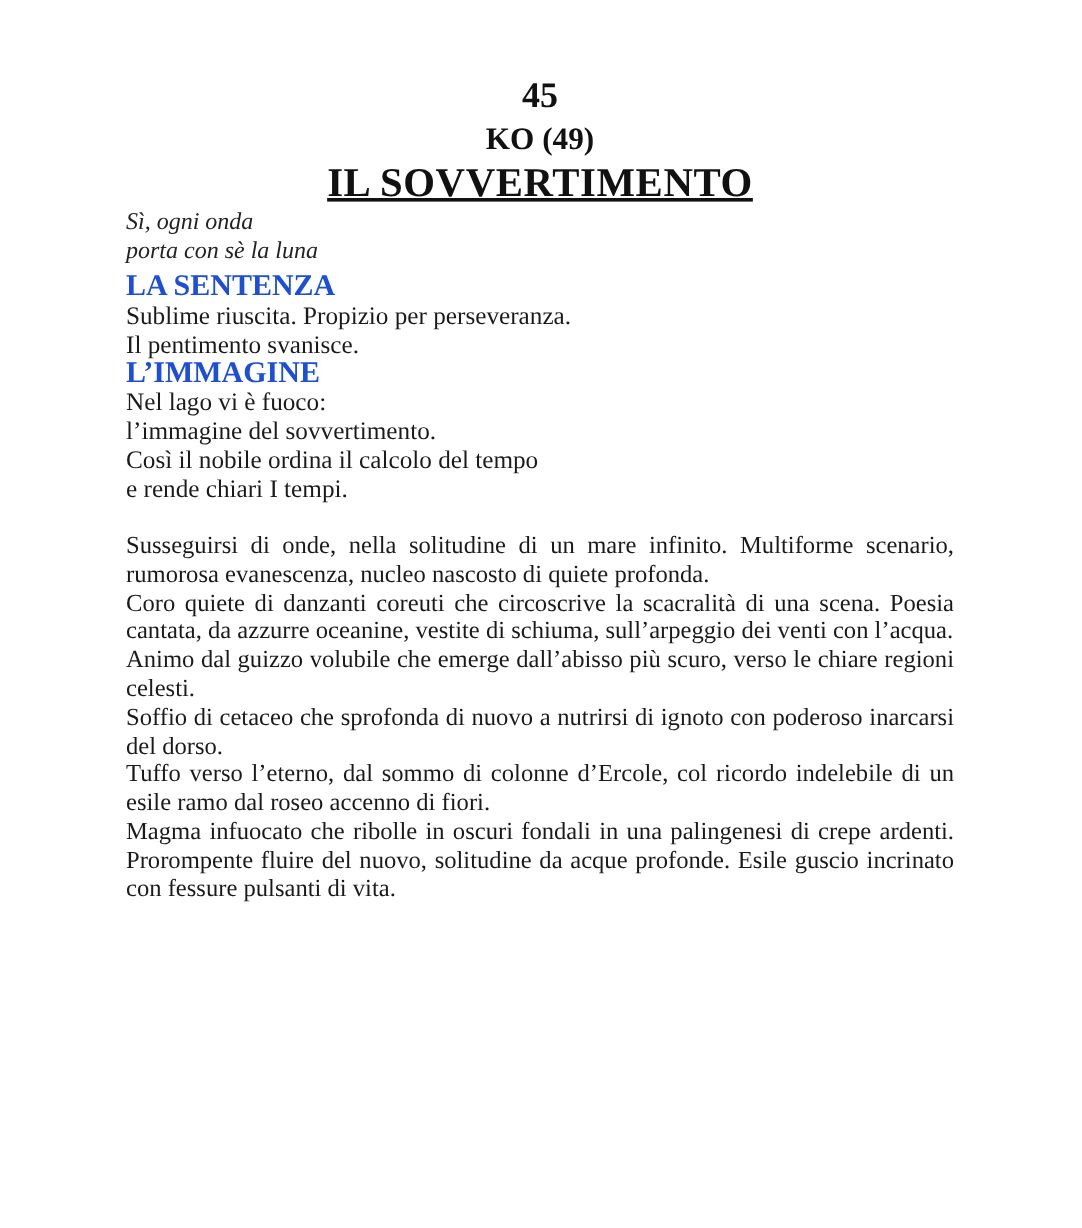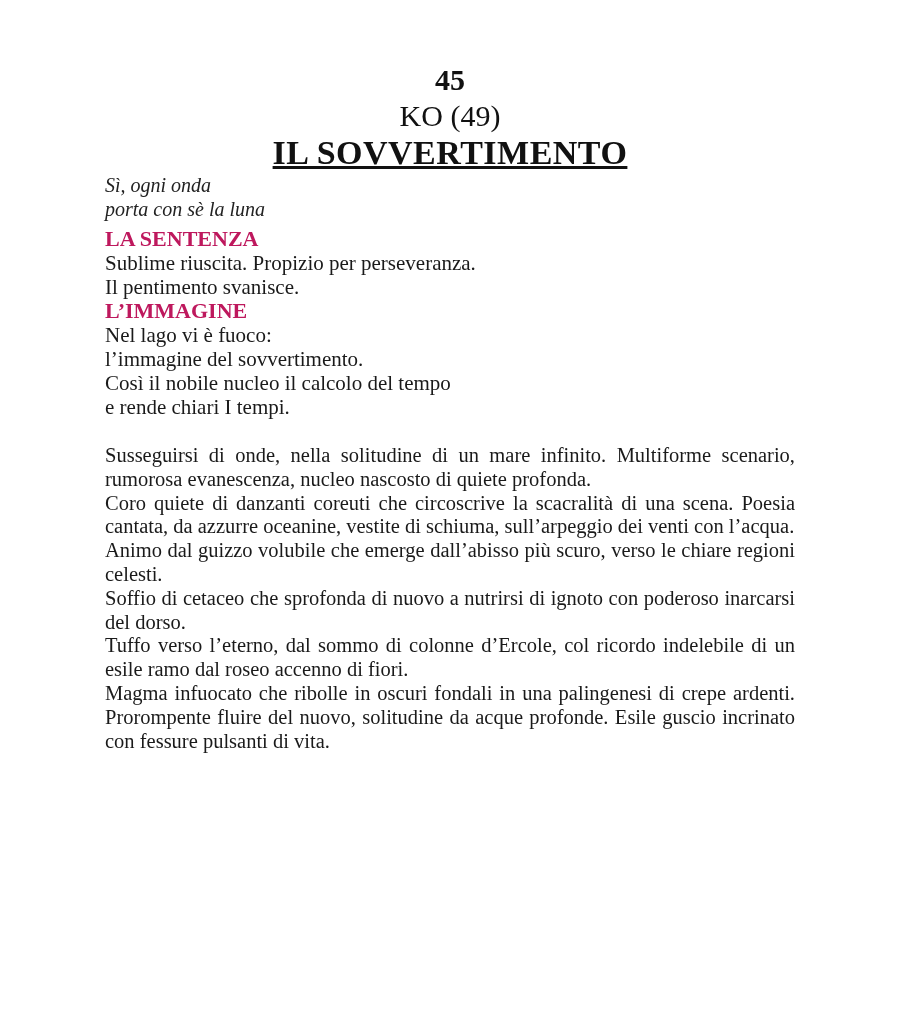--- a/index.html
+++ b/index.html
@@ -25,46 +25,46 @@
   .title-block {
     text-align: center;
     color: #111111;
   }
   .chapter-number {
     font-size: 30px;
     line-height: 36px;
     font-weight: bold;
   }
   .hexagram-name {
-    font-size: 30px;
+    font-size: 26px;
     line-height: 36px;
-    font-weight: normal;
+    font-weight: bold;
   }
   .doc-title {
     font-size: 34px;
     line-height: 37px;
     font-weight: bold;
     letter-spacing: 0.5px;
     text-decoration: underline;
   }
   .epigraph {
     margin-top: 2px;
     font-style: italic;
     font-size: 20px;
     line-height: 24px;
     color: #222222;
   }
   .sections {
     margin-top: 6px;
   }
   .section-heading {
-    font-size: 22px;
+    font-size: 25px;
     line-height: 24px;
     font-weight: bold;
-    color: #be185d;
+    color: #1d4ed8;
   }
   .verse-line {
     font-size: 21px;
     line-height: 24px;
   }
   .commentary {
     margin-top: 25px;
   }
   .commentary p {
     margin: 0;
@@ -95,21 +95,21 @@
       <div class="section">
         <div class="section-heading">LA SENTENZA</div>
         <div class="verse-line">Sublime riuscita. Propizio per perseveranza.</div>
         <div class="verse-line">Il pentimento svanisce.</div>
       </div>
 
       <div class="section">
         <div class="section-heading">L’IMMAGINE</div>
         <div class="verse-line">Nel lago vi è fuoco:</div>
         <div class="verse-line">l’immagine del sovvertimento.</div>
-        <div class="verse-line">Così il nobile nucleo il calcolo del tempo</div>
+        <div class="verse-line">Così il nobile ordina il calcolo del tempo</div>
         <div class="verse-line">e rende chiari I tempi.</div>
       </div>
     </div>
 
     <div class="commentary">
       <p>Susseguirsi di onde, nella solitudine di un mare infinito. Multiforme scenario, rumorosa evanescenza, nucleo nascosto di quiete profonda.</p>
       <p>Coro quiete di danzanti coreuti che circoscrive la scacralità di una scena. Poesia cantata, da azzurre oceanine, vestite di schiuma, sull’arpeggio dei venti con l’acqua.</p>
       <p>Animo dal guizzo volubile che emerge dall’abisso più scuro, verso le chiare regioni celesti.</p>
       <p>Soffio di cetaceo che sprofonda di nuovo a nutrirsi di ignoto con poderoso inarcarsi del dorso.</p>
       <p>Tuffo verso l’eterno, dal sommo di colonne d’Ercole, col ricordo indelebile di un esile ramo dal roseo accenno di fiori.</p>

